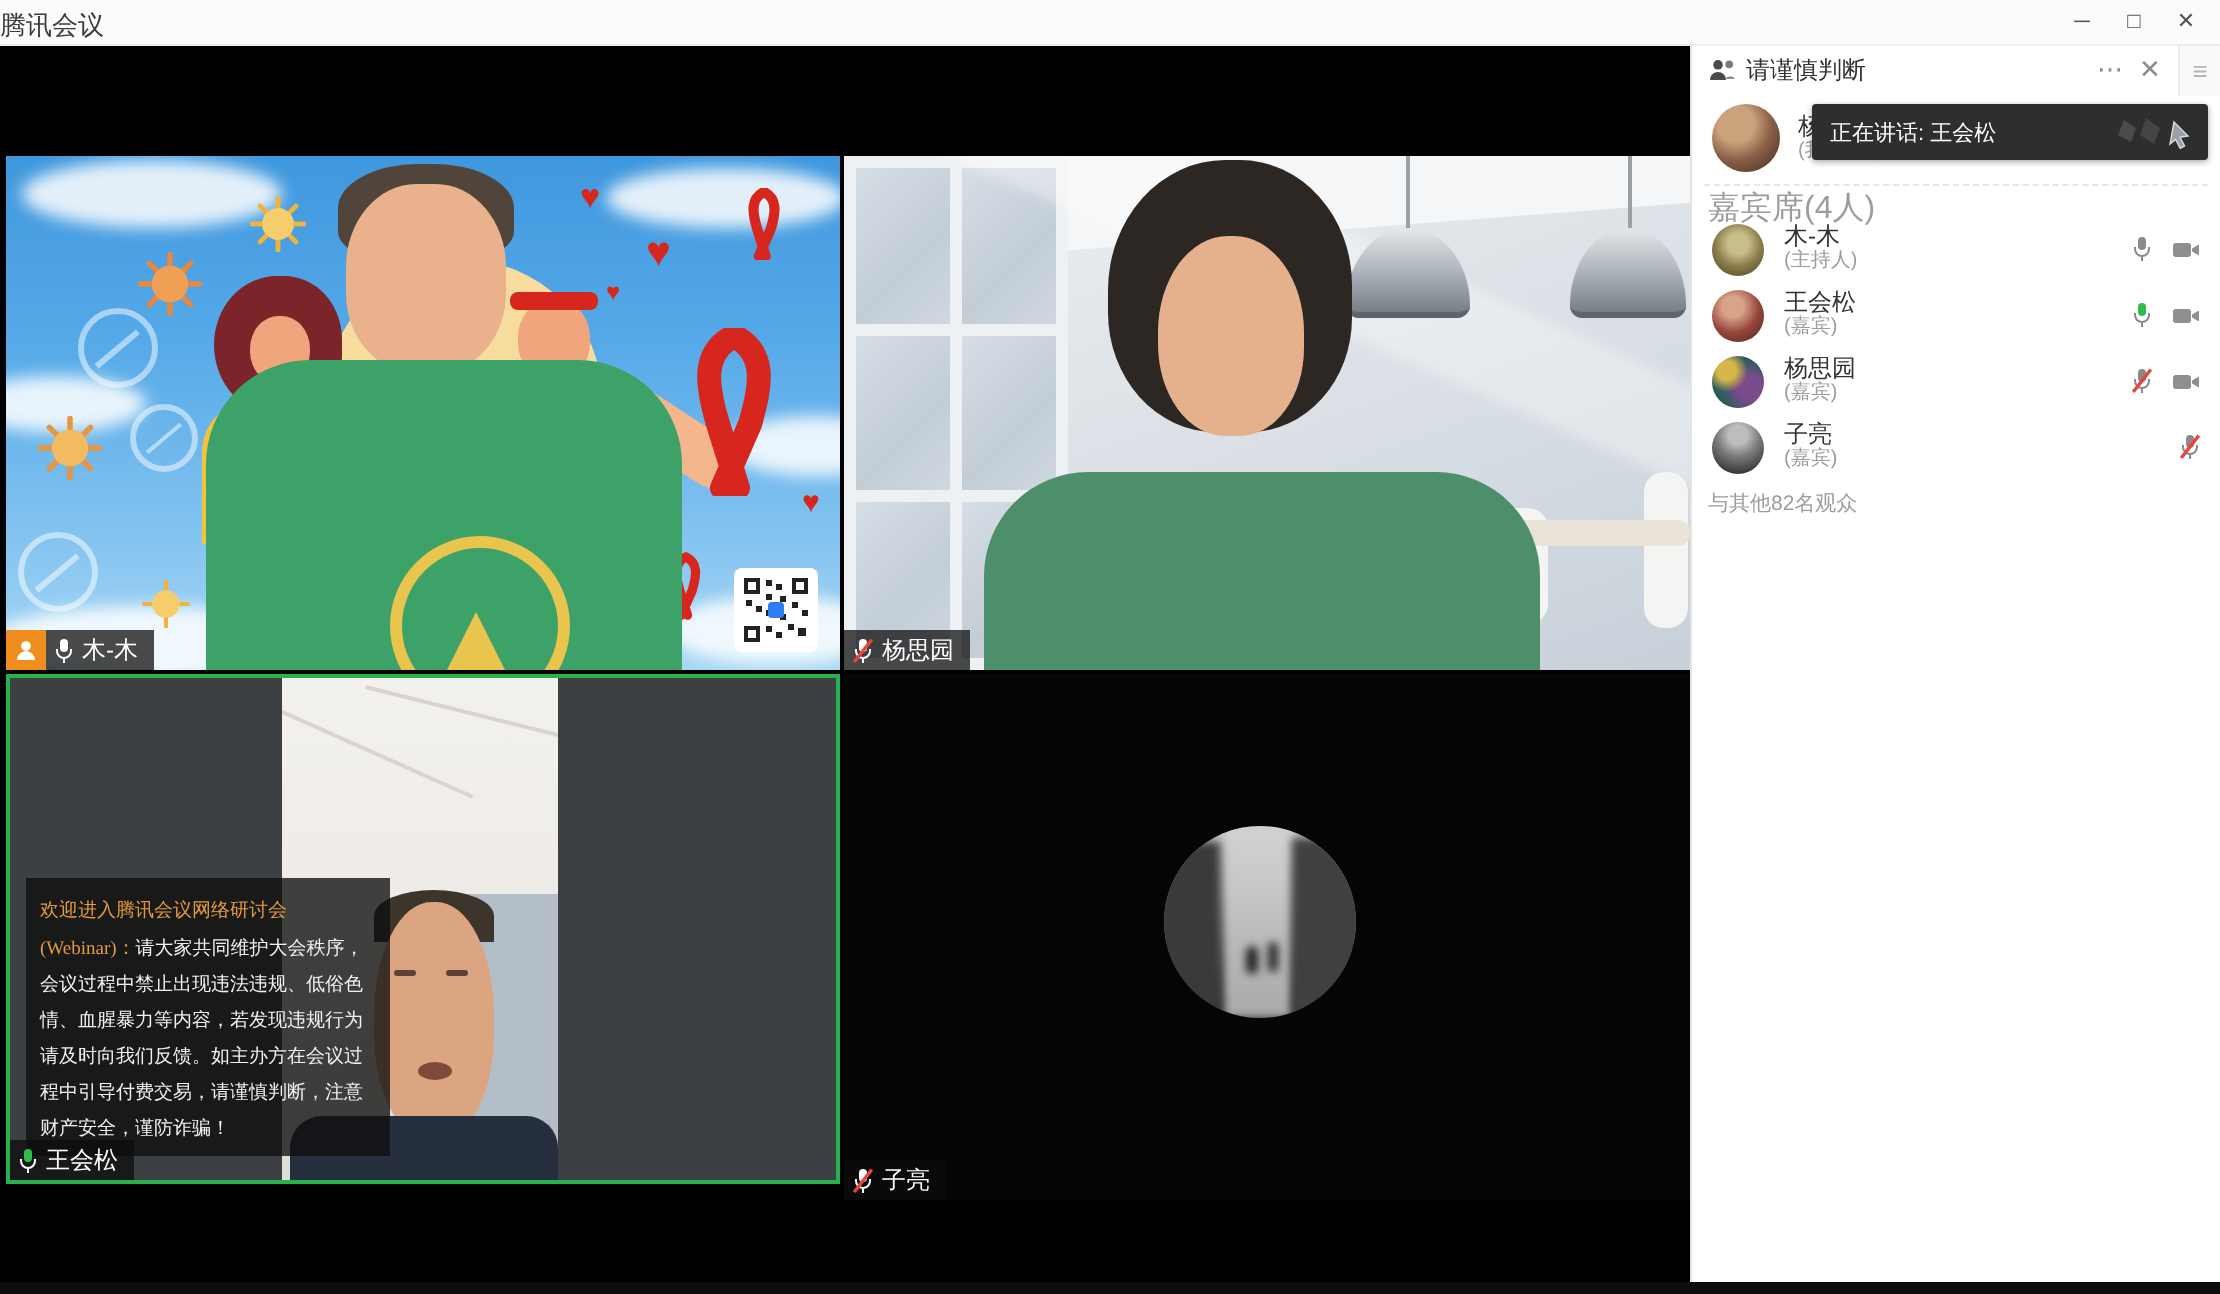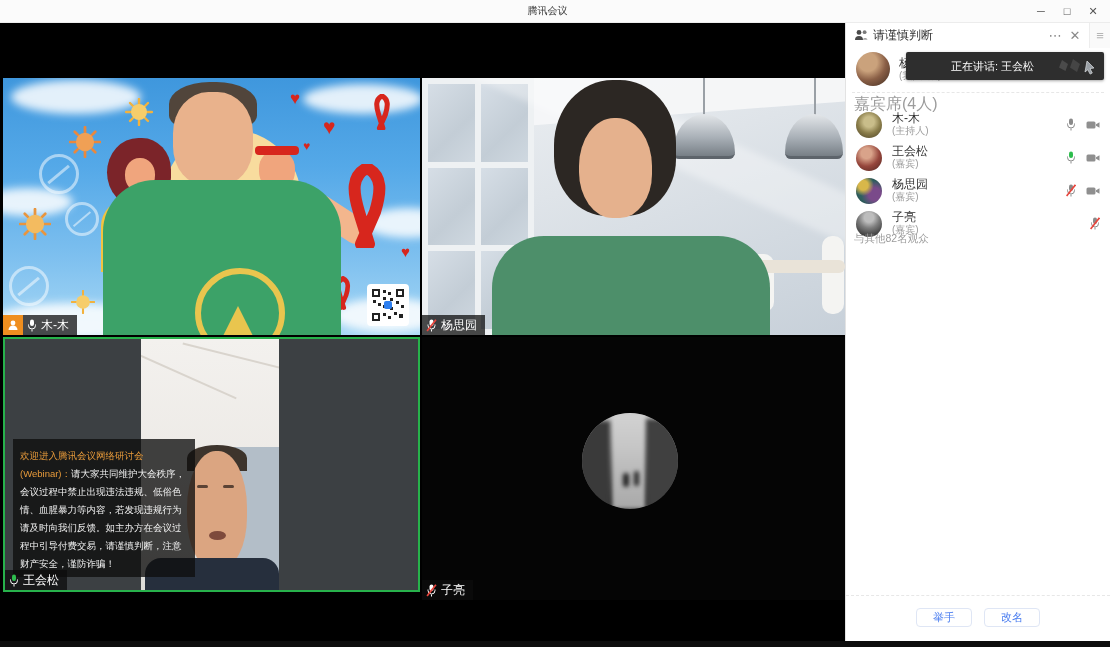--- a/index.html
+++ b/index.html
@@ -2,21 +2,21 @@
 <html><head>
 <meta charset="utf-8">
 <style>
   html,body{margin:0;padding:0;background:#000;}
   body{width:1110px;height:647px;position:relative;overflow:hidden;
        font-family:"Liberation Sans","DejaVu Sans",sans-serif;-webkit-font-smoothing:antialiased;}
   .abs{position:absolute;}
 
   
   .titlebar{left:0;top:0;width:1110px;height:22px;background:#fbfbfb;border-bottom:1px solid #ececec;z-index:40;}
-  .titlebar .title{left:0;right:15px;top:4px;text-align:center;font-size:10px;color:#3c3c3c;}
+  .titlebar .title{left:0;right:15px;top:4px;font-size:13px;color:#3c3c3c;}
   .win-ctl{top:0;height:22px;display:flex;align-items:center;color:#555;}
   .win-btn{width:26px;text-align:center;font-size:11px;line-height:22px;cursor:default;}
 
   
   .stage{left:0;top:22px;width:845px;height:625px;background:#000;overflow:hidden;}
   .cell{overflow:hidden;}
   .vlabel{position:absolute;left:0;bottom:0;display:flex;align-items:stretch;z-index:9;}
   .vlabel .seg{display:flex;align-items:center;gap:4px;background:rgba(12,12,12,.74);padding:0 8px 0 4px;height:20px;color:#fff;font-size:12px;}
   .host-badge{width:20px;height:20px;background:#ef8e1f;display:flex;align-items:center;justify-content:center;flex:none;}
 
@@ -63,21 +63,21 @@
   .cell3{left:3px;top:315px;width:417px;height:255px;background:#3c4043;border:2px solid #27b24b;box-sizing:border-box;}
   .inner-video{position:absolute;left:136px;top:0;width:138px;height:251px;background:linear-gradient(180deg,#f3f1ee 0%,#ece9e5 60%,#dcdcd8 100%);overflow:hidden;}
   .ceil-line{position:absolute;background:#d9d4cd;height:2px;}
   .glass{position:absolute;right:0;top:108px;width:66px;height:143px;background:#b3bec8;border-left:3px solid #e8e8e6;}
   .w-face{position:absolute;left:46px;top:112px;width:60px;height:118px;background:#dba581;border-radius:48% 48% 44% 44%;}
   .w-hair{position:absolute;left:46px;top:106px;width:60px;height:26px;background:#3d342c;border-radius:50% 50% 0 0;}
   .w-eye{position:absolute;width:11px;height:3px;background:#5b4335;border-radius:2px;}
   .w-mouth{position:absolute;left:68px;top:192px;width:17px;height:9px;background:#7e4a3c;border-radius:50%;}
   .w-shoulders{position:absolute;left:4px;top:219px;width:134px;height:34px;background:#262f3d;border-radius:16px 16px 0 0;}
   .notice{position:absolute;left:8px;top:100px;width:182px;background:rgba(14,14,14,.78);padding:6px 7px;box-sizing:border-box;z-index:8;}
-  .notice .n-title{color:#e79a3a;font-size:9.5px;line-height:13.5px;}
+  .notice .n-title{color:#e79a3a;font-size:9.5px;line-height:13.5px;font-family:Liberation Serif, serif;}
   .notice .n-body{color:#f0f0f0;font-size:9.5px;line-height:13.5px;}
 
   
   .cell4{left:422px;top:315px;width:423px;height:263px;background:#050505;}
   .ava-circle{position:absolute;left:160px;top:76px;width:96px;height:96px;border-radius:50%;overflow:hidden;background:linear-gradient(180deg,#c9c9c9 0%,#989898 35%,#565656 70%,#262626 100%);}
   .ava-circle .blurry{position:absolute;filter:blur(2px);}
 
   
   .sidebar{left:845px;top:22px;width:265px;height:619px;background:#fff;border-left:1px solid #e3e3e3;box-sizing:border-box;}
   .sb-header{position:absolute;left:0;top:0;width:100%;height:26px;display:flex;align-items:center;padding:0 0 0 8px;box-sizing:border-box;}
@@ -88,28 +88,28 @@
   .self-row{position:absolute;left:10px;top:30px;display:flex;align-items:center;}
   .avatar{border-radius:50%;flex:none;}
   .a-self{width:34px;height:34px;background:radial-gradient(circle at 35% 30%,#caa27c 0 28%,#8a5f46 55%,#3e2b20 100%);}
   .a-mumu{background:radial-gradient(circle at 50% 38%,#c9bd8a 0 25%,#8a7d4a 55%,#4a4026 100%);}
   .a-wang{background:radial-gradient(circle at 40% 32%,#d9a38a 0 22%,#96463c 55%,#4e241f 100%);}
   .a-yangsy{background:radial-gradient(circle at 28% 28%,#d8b74a 0 18%,transparent 40%),radial-gradient(circle at 72% 62%,#7a4a8a 0 25%,transparent 55%),radial-gradient(circle at 50% 50%,#2f5f5f 0 60%,#1d3a3a 100%);}
   .a-ziliang{background:radial-gradient(circle at 50% 25%,#bdbdbd 0 20%,#7d7d7d 45%,#3c3c3c 80%,#262626 100%);}
   .name{font-size:12px;color:#333;line-height:1.2;}
   .role{font-size:10px;color:#9c9c9c;line-height:1.25;}
   .toast{position:absolute;left:60px;top:30px;width:198px;height:28px;background:#2e2e2e;border-radius:2px;display:flex;align-items:center;padding:0 5px 0 9px;box-sizing:border-box;z-index:10;box-shadow:0 1px 3px rgba(0,0,0,.35);}
-  .toast .t-text{color:#fff;font-size:11px;white-space:nowrap;margin-left:36px;}
+  .toast .t-text{color:#fff;font-size:11px;white-space:nowrap;}
   .section-label{position:absolute;left:8px;top:72px;font-size:16px;color:#9c9c9c;}
   .plist{position:absolute;left:0;top:86px;width:100%;}
   .p-row{position:relative;height:33px;display:flex;align-items:center;padding:0 10px;box-sizing:border-box;}
   .p-avatar{width:26px;height:26px;margin-right:10px;}
   .p-info{display:flex;flex-direction:column;}
   .p-icons{margin-left:auto;display:flex;gap:10px;align-items:center;width:44px;justify-content:flex-end;}
-  .footer-note{position:absolute;left:8px;top:210px;font-size:10.5px;color:#9c9c9c;}
+  .footer-note{position:absolute;left:8px;top:223px;font-size:10.5px;color:#9c9c9c;}
   .sb-bottom{position:absolute;left:0;bottom:14px;width:100%;}
   .sb-divider{border-top:1px dashed #e7e7e7;margin-bottom:12px;}
   .btn-row{display:flex;justify-content:center;gap:12px;}
   .sb-btn{min-width:56px;height:19px;border:1px solid #dfe6f5;border-radius:4px;background:#fff;color:#4a7df0;font-size:11px;display:flex;align-items:center;justify-content:center;padding:0 8px;box-sizing:border-box;}
   .bottom-strip{left:0;top:641px;width:1110px;height:6px;background:#0d0d0d;z-index:60;}
 </style>
 </head>
 <body>
 
 <div class="abs titlebar">
@@ -451,22 +451,15 @@
           <path d="M1.5 5.5v1a3.5 3.5 0 0 0 7 0v-1" fill="none" stroke="#8a8a8a" stroke-width="1"></path>
           <line x1="5" y1="10.5" x2="5" y2="12.5" stroke="#8a8a8a" stroke-width="1"></line>
           <line x1="0.6" y1="12" x2="9.4" y2="0.8" stroke="#e8453c" stroke-width="1.7"></line>
         </svg>
       </div>
     </div>
   </div>
 
   <div class="footer-note">与其他82名观众</div>
 
-  <div class="sb-bottom">
-    <div class="sb-divider"></div>
-    <div class="btn-row">
-      <div class="sb-btn">举手</div>
-      <div class="sb-btn">改名</div>
-    </div>
-  </div>
 </div>
 
 <div class="abs bottom-strip"></div>
 
 </body></html>

